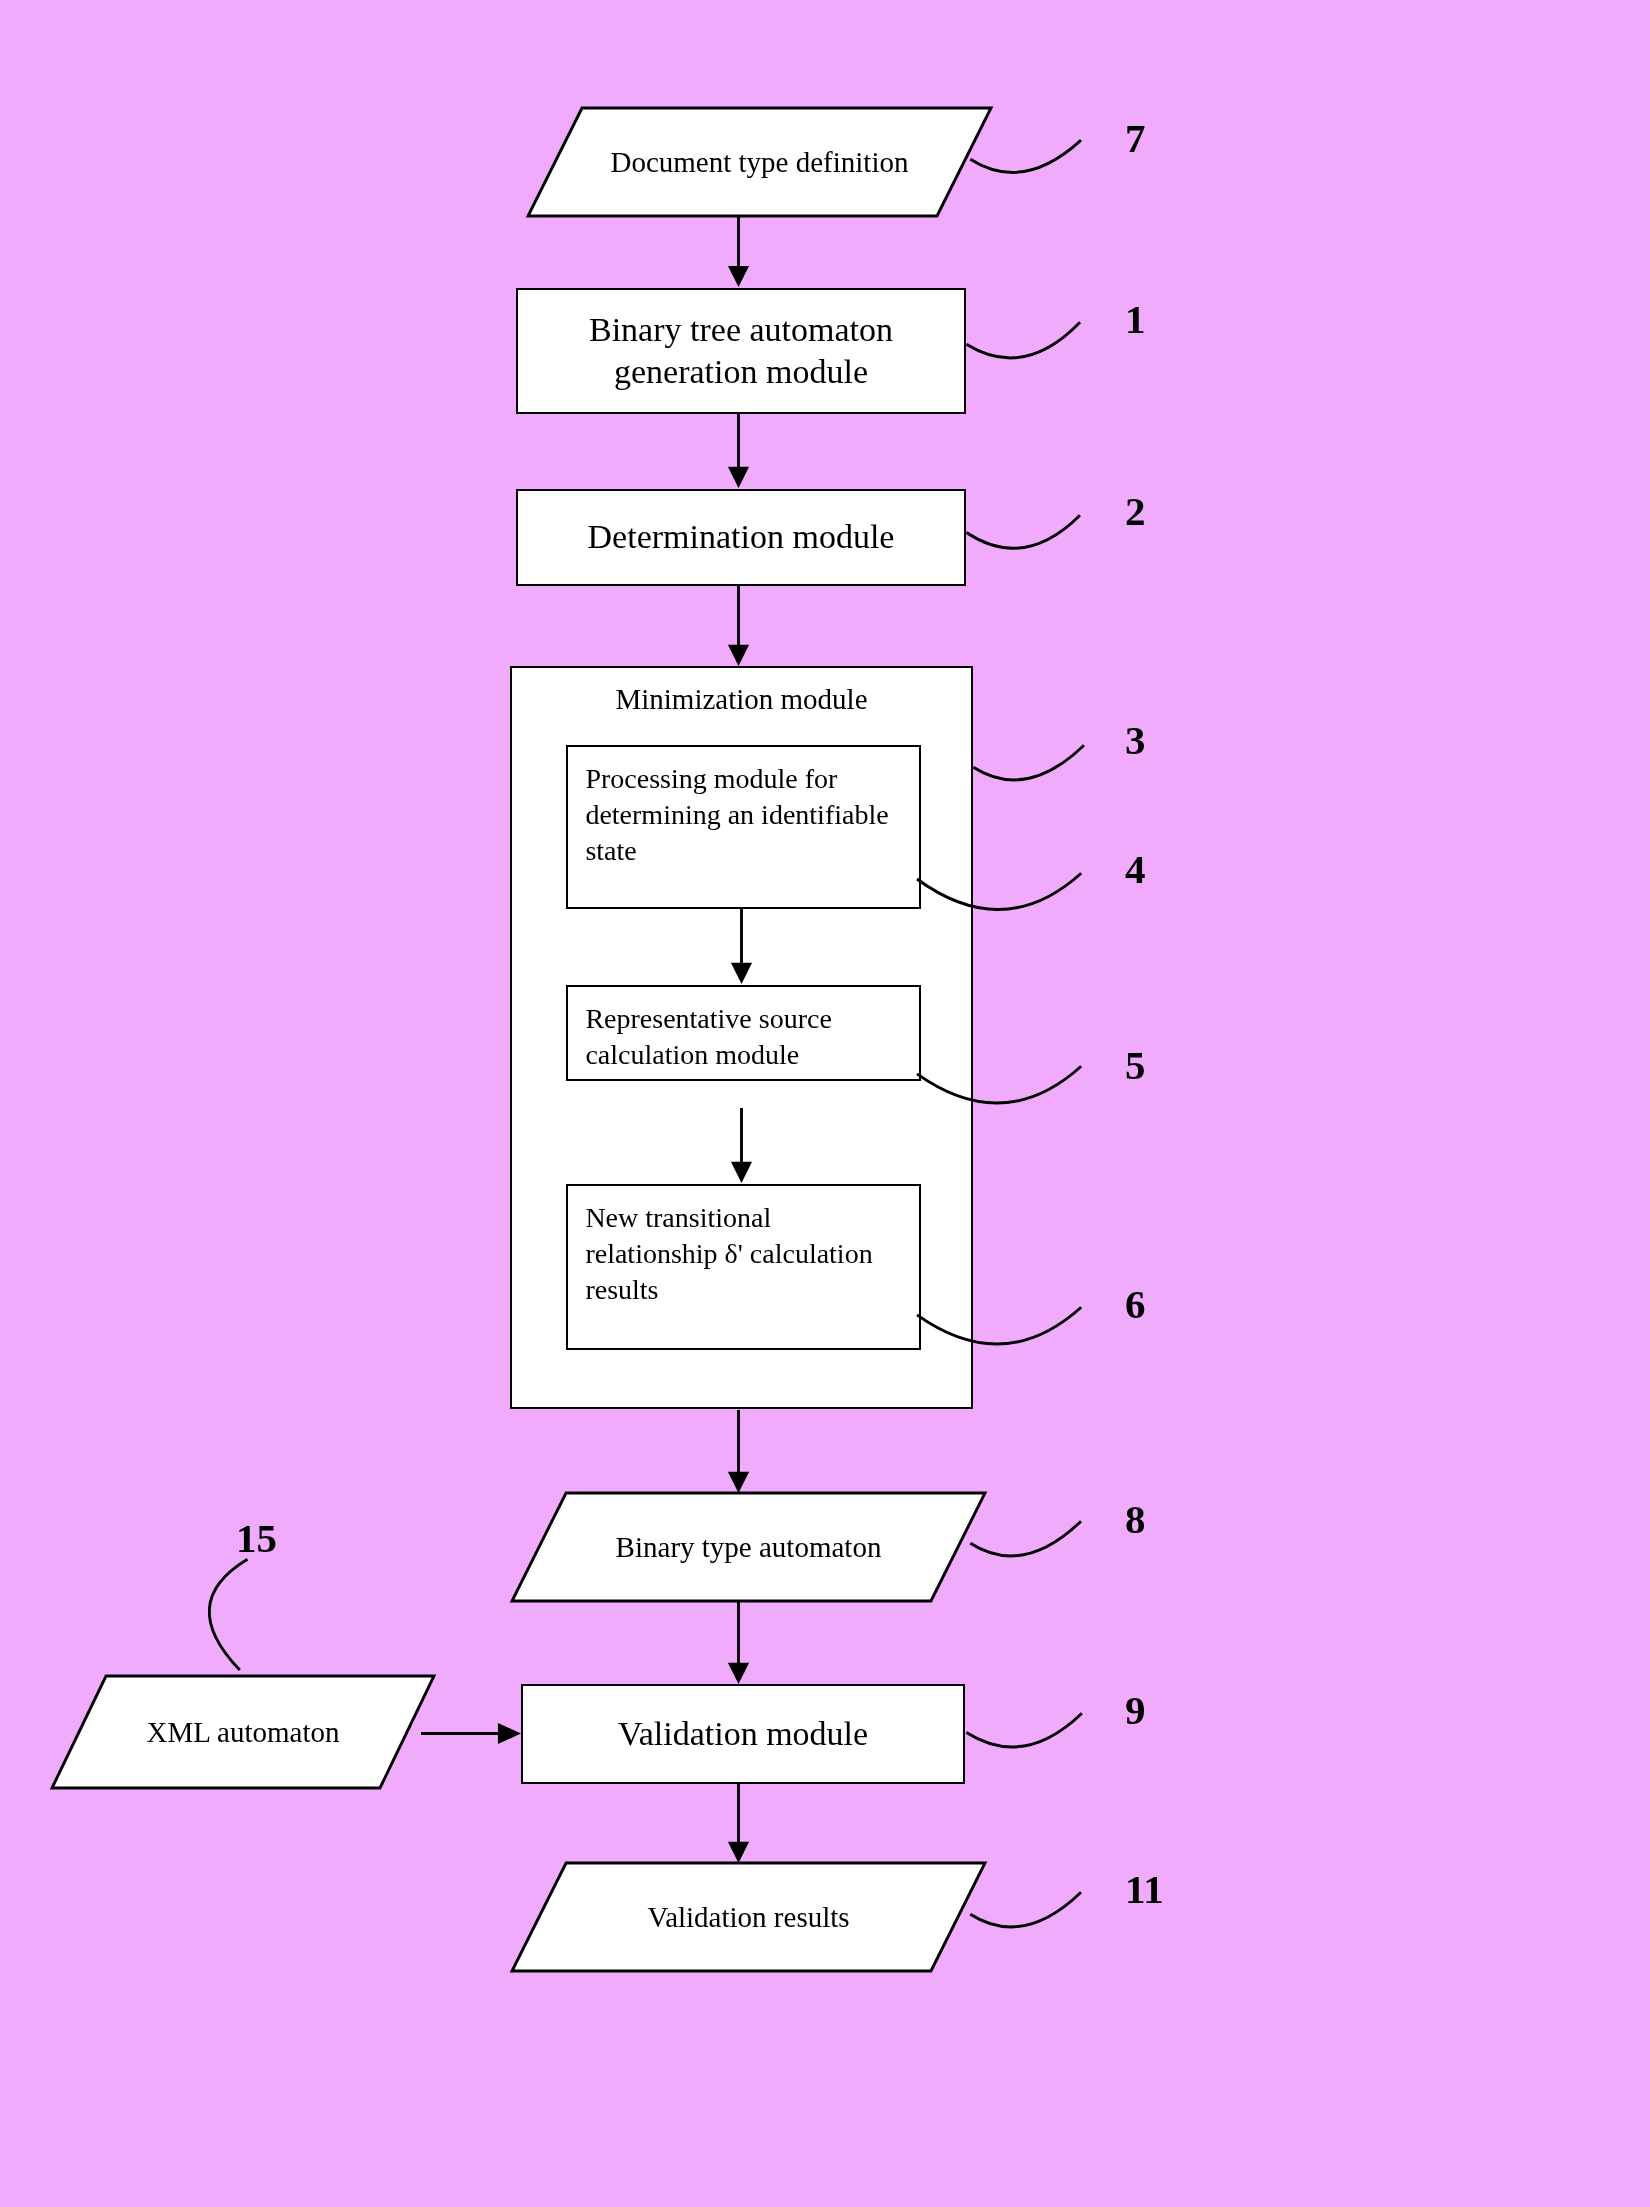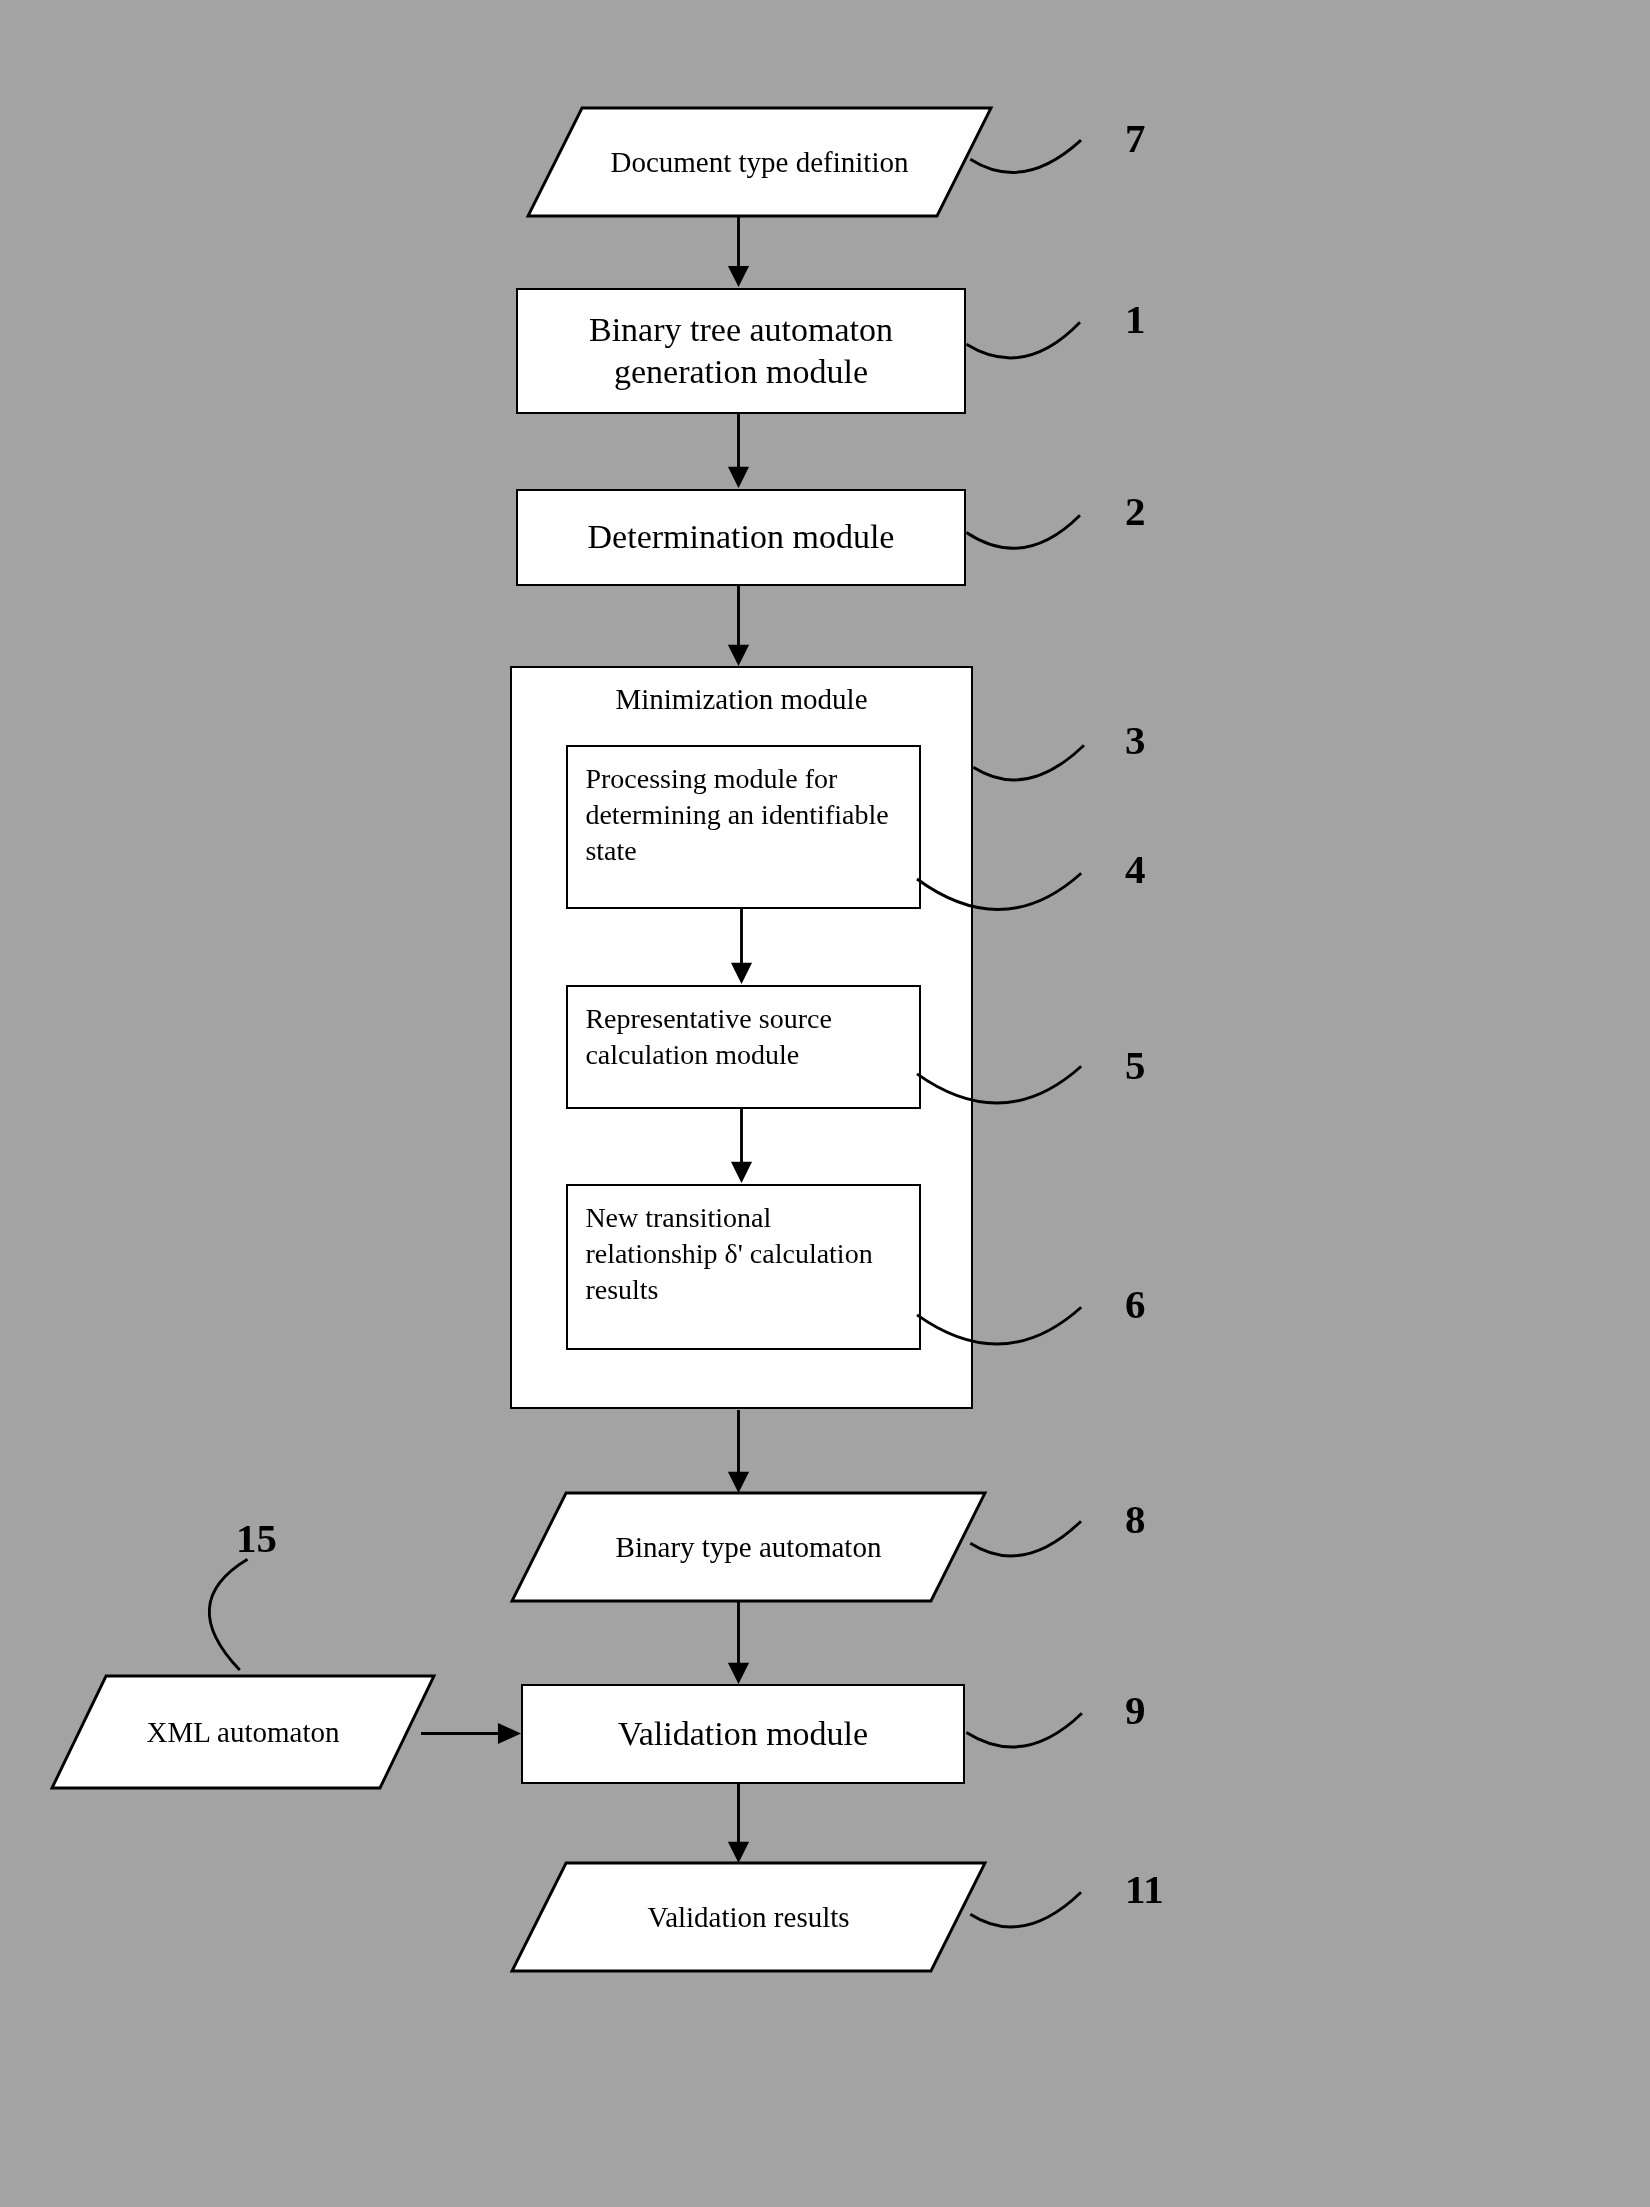--- a/index.html
+++ b/index.html
@@ -5,21 +5,21 @@
   body {
     margin: 0;
     padding: 0;
     background: #fff;
     font-family: "Times New Roman", serif;
   }
   #canvas {
     position: relative;
     width: 1650px;
     height: 2207px;
-    background: #a3a3a3;
+    background: #f0abfc;
   }
   .node {
     position: absolute;
     border: 2.9px solid #000;
     box-sizing: border-box;
     display: flex;
     align-items: center;
     justify-content: center;
     text-align: center;
     padding: 11.6px 19.3px;
@@ -130,21 +130,21 @@
 
     <div class="inner-box" style="left:54px; top:77px; width:355px; height:164px;">
       <span>Processing module for determining an identifiable state</span>
     </div>
 
     <svg class="arrow" style="left:215px; top:241px; width:29px; height:75px;" viewBox="0 0 30 78" width="29" height="75">
       <line x1="15" y1="0" x2="15" y2="60" stroke="#000" stroke-width="3"></line>
       <polygon points="15,78 4,56 26,56" fill="#000"></polygon>
     </svg>
 
-    <div class="inner-box" style="left:54px; top:317px; width:355px; height:124px;">
+    <div class="inner-box" style="left:54px; top:317px; width:355px; height:96px;">
       <span>Representative source calculation module</span>
     </div>
 
     <svg class="arrow" style="left:215px; top:440px; width:29px; height:75px;" viewBox="0 0 30 78" width="29" height="75">
       <line x1="15" y1="0" x2="15" y2="60" stroke="#000" stroke-width="3"></line>
       <polygon points="15,78 4,56 26,56" fill="#000"></polygon>
     </svg>
 
     <div class="inner-box" style="left:54px; top:516px; width:355px; height:166px;">
       <span>New transitional relationship δ' calculation results</span>

